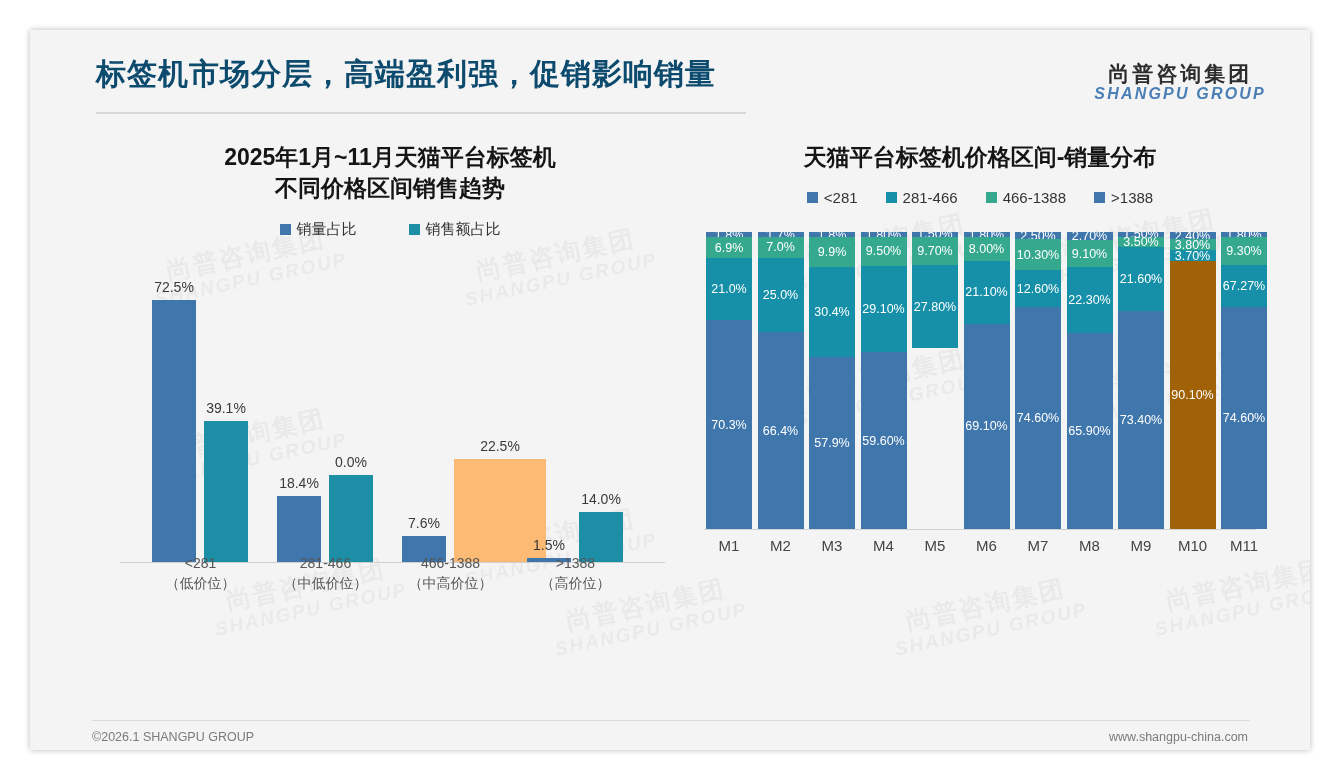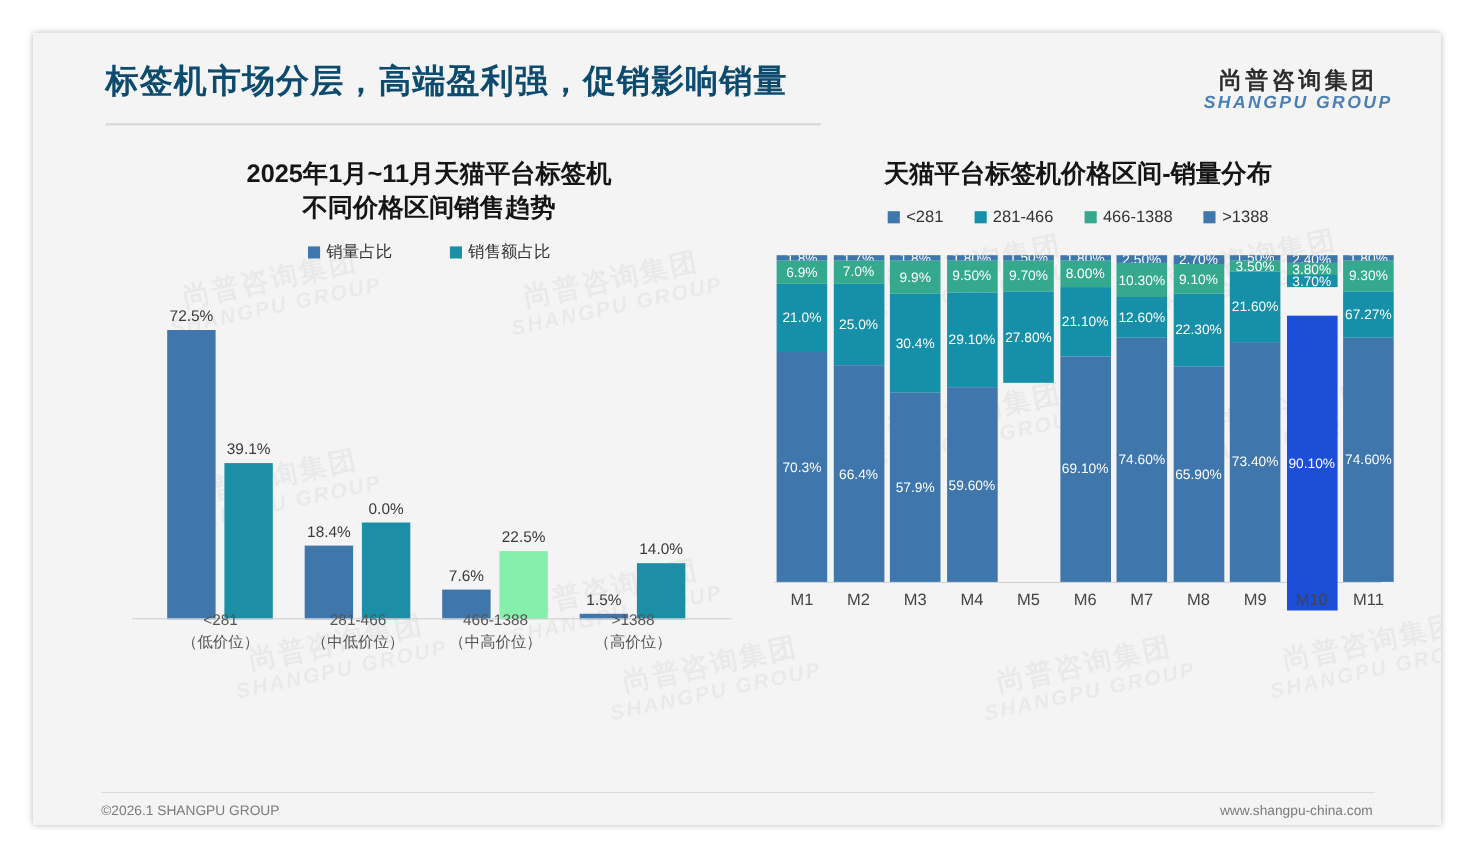--- a/index.html
+++ b/index.html
@@ -345,21 +345,21 @@
               <span class="gbar-label">18.4%</span>
             </div>
             <div class="gbar s1" style="height: 88.45px; background: rgb(28, 143, 166);">
               <span class="gbar-label">0.0%</span>
             </div>
           </div>
           <div class="ggroup" style="left: 278px;">
             <div class="gbar s0" style="height: 27.55px; background: rgb(63, 118, 172);">
               <span class="gbar-label">7.6%</span>
             </div>
-            <div class="gbar s1" style="height: 62px; background: #86efac;">
+            <div class="gbar s1" style="height: 104px; background: #fdba74; padding-left: 48px;">
               <span class="gbar-label">22.5%</span>
             </div>
           </div>
           <div class="ggroup" style="left: 403px;">
             <div class="gbar s0" style="height: 5.4375px; background: rgb(63, 118, 172);">
               <span class="gbar-label">1.5%</span>
             </div>
             <div class="gbar s1" style="height: 50.75px; background: rgb(28, 143, 166);">
               <span class="gbar-label">14.0%</span>
             </div>
@@ -542,21 +542,21 @@
         <div class="scol" style="left: 469.5px;">
           <div class="sseg" style="flex: 0 0 2.4%; background: rgb(63, 118, 172);">
             <span class="sseg-label">2.40%</span>
           </div>
           <div class="sseg" style="flex: 0 0 3.8%; background: rgb(53, 169, 142);">
             <span class="sseg-label">3.80%</span>
           </div>
           <div class="sseg" style="flex: 0 0 3.7%; background: rgb(21, 144, 168);">
             <span class="sseg-label">3.70%</span>
           </div>
-          <div class="sseg" style="flex: 0 0 90.1%; background: #1d4ed8; margin-top: 26px;">
+          <div class="sseg" style="flex: 0 0 90.1%; background: #a16207;">
             <span class="sseg-label">90.10%</span>
           </div>
         </div>
         <div class="stick" style="left: 469.5px;">M10</div>
         <div class="scol" style="left: 521px;">
           <div class="sseg" style="flex: 0 0 1.8%; background: rgb(63, 118, 172);">
             <span class="sseg-label">1.80%</span>
           </div>
           <div class="sseg" style="flex: 0 0 9.3%; background: rgb(53, 169, 142);">
             <span class="sseg-label">9.30%</span>

